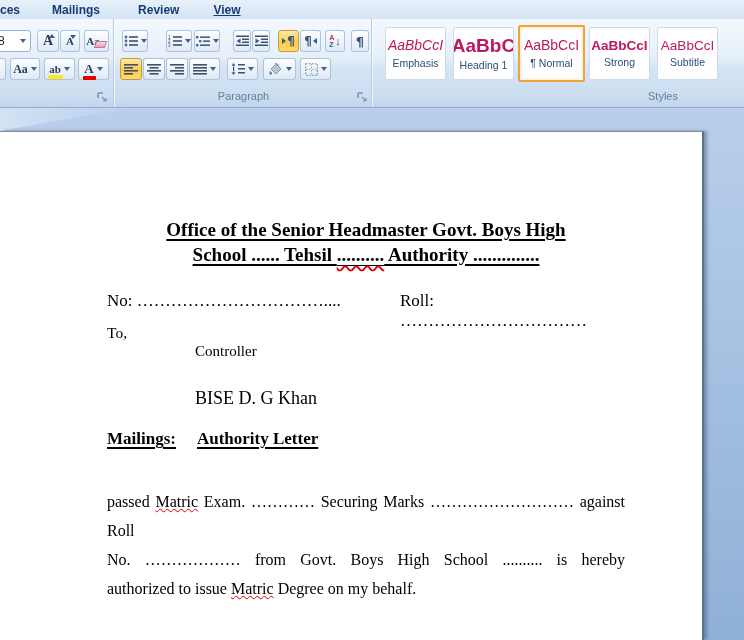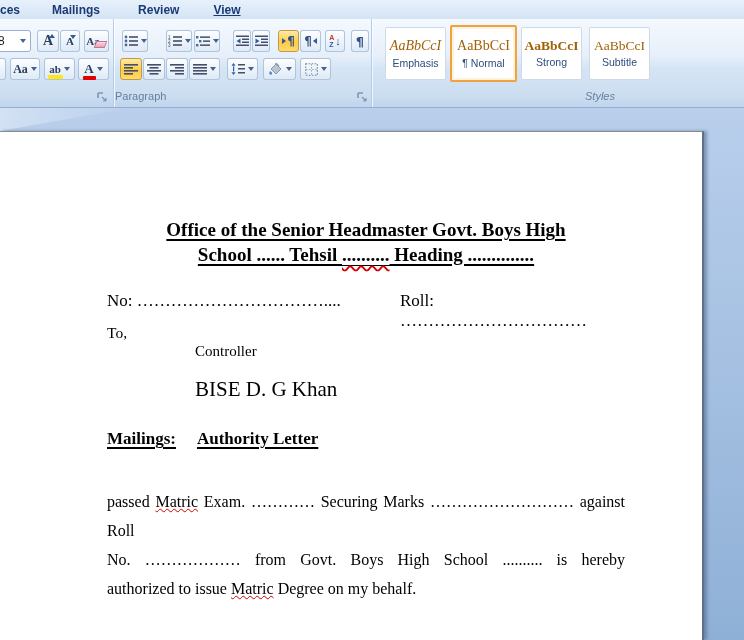--- a/index.html
+++ b/index.html
@@ -16,23 +16,23 @@
   .tab.view { margin-left:10px;text-decoration:underline; }
 
   
   .ribbon { position:absolute; left:0; top:19px; width:744px; height:89px;
     background:linear-gradient(#f4f9fe 0%,#e6effa 42%,#d6e5f5 55%,#cbddf0 88%,#c0d5ec 100%);
     border-bottom:1px solid #96aecf; }
   .group { position:absolute; top:0; height:88px; border-right:1px solid #b7cce6; box-shadow:1px 0 0 rgba(255,255,255,.7); }
   .group-font { left:0; width:114px; }
   .group-para { left:115px; width:257px; }
   .group-styles { left:373px; width:371px; border-right:none; box-shadow:none; }
-  .glabel { position:absolute; top:71px; height:15px; font-size:11px; color:#64819f; text-align:left; }
+  .glabel { position:absolute; top:71px; height:15px; font-size:11px; color:#64819f; text-align:center; }
   .glabel.para { left:0; width:257px; }
-  .glabel.styles { left:212px; width:140px;font-style:italic; }
+  .glabel.styles { left:220px; width:140px; }
 
   .rbtn { position:absolute; height:22px; border:1px solid rgba(162,187,216,.85); border-radius:3px;
     background:linear-gradient(#fdfeff,#eef4fb 48%,#dfeaf6); display:flex; align-items:center; justify-content:center; cursor:default; }
   .rbtn.on { background:linear-gradient(#ffe9a9,#fed359 45%,#fdca45 55%,#ffdb70); border-color:#c09b42; }
   .darr { width:0; height:0; border-left:3px solid transparent; border-right:3px solid transparent; border-top:4px solid #44618f; margin-left:3px; }
   .split { display:flex; align-items:center; }
 
   .sizebox { position:absolute; left:-6px; top:11px; width:37px; height:22px; background:#fff;
     border:1px solid #98b1d2; border-radius:0 3px 3px 0; display:flex; align-items:center; font-size:12px; color:#222; padding-left:3px; }
   .sizebox .darr { margin-left:auto; margin-right:4px; }
@@ -51,21 +51,21 @@
   .sorticon .a { color:#c03a2b; } .sorticon .z { color:#2b5aa0; }
   .sorticon .ar { font-size:11px; color:#33507e; margin-left:1px; }
   .pilcrow { font-size:12px; font-weight:bold; color:#33507e; font-family:"DejaVu Sans",sans-serif; }
   .tri-r { width:0;height:0;border-top:3px solid transparent;border-bottom:3px solid transparent;border-left:4px solid #2f5a9e; margin-right:1px; }
   .tri-l { width:0;height:0;border-top:3px solid transparent;border-bottom:3px solid transparent;border-right:4px solid #2f5a9e; margin-left:1px; }
 
   
   .cards { position:absolute; left:12px; top:8px; display:flex; gap:7px; }
   .card { width:61px; height:53px; background:#fff; border:1px solid #cfdae8; border-radius:2px;
     display:flex; flex-direction:column; align-items:center; justify-content:center; overflow:hidden; cursor:default; }
-  .card .sample { font-family:Liberation Serif, serif; color:#a16207; white-space:nowrap; line-height:1.1; }
+  .card .sample { font-family:Liberation Sans, sans-serif; color:#be185d; white-space:nowrap; line-height:1.1; }
   .card .clabel { font-size:10.5px; color:#2d4d7c; margin-top:3px; white-space:nowrap; }
   .card.sel { border:2px solid #f0a23c; box-shadow:inset 0 0 0 2px #fdf3dc; width:67px; height:57px; margin:-2px -3px; }
   .card.emphasis .sample { font-style:italic; font-size:14px; }
   .card.heading1 .sample { font-weight:bold; font-size:19px; }
   .card.normal .sample { font-size:14px; }
   .card.strong .sample { font-weight:bold; font-size:13.5px; }
   .card.subtitle .sample { font-size:13.5px; }
 
   
   .docarea { position:absolute; left:0; top:108px; width:744px; height:532px;
@@ -82,21 +82,21 @@
   .doc-title .u { text-decoration:underline; text-decoration-thickness:1.5px; text-underline-offset:3px; }
   .squiggle { text-decoration-line:underline; text-decoration-style:wavy; text-decoration-color:#d40000;
     text-decoration-thickness:1px; text-decoration-skip-ink:none; }
   .doc-title .squiggle { text-decoration-line:underline; text-decoration-style:wavy; text-decoration-color:#d40000;
      border-bottom:1.5px solid #000; text-underline-offset:4px; }
 
   .noDateRow { top:159px; height:20px; font-size:17px; }
   .noDateRow .dateLbl { position:absolute; left:293px; top:0; }
   .toLine { top:192px; font-size:15.5px; }
   .recip1 { top:211px; left:88px; font-size:15px; }
-  .recip2 { top:245px; left:88px; font-size:21px; }
+  .recip2 { top:256px; left:88px; font-size:18px; }
   .subjRow { top:297px; font-size:17px; font-weight:bold; }
   .subjRow .u { text-decoration:underline; text-decoration-thickness:1.5px; text-underline-offset:3px; }
   .subjRow .sv { margin-left:21px; }
   .bodyPara { top:355px; line-height:29px; font-size:16px; }
   .jline { text-align:justify; text-align-last:justify; }
   .lline { text-align:left; }
   .indent1 { padding-left:36px; }
 </style>
 </head>
 <body>
@@ -295,20 +295,24 @@
       </svg>
     </div>
   </div>
 
   <div class="group group-styles">
     <div class="cards">
       <div class="card emphasis">
         <span class="sample">AaBbCcI</span>
         <span class="clabel">Emphasis</span>
       </div>
+      <div class="card heading1">
+        <span class="sample">AaBbC</span>
+        <span class="clabel">Heading 1</span>
+      </div>
       <div class="card normal sel">
         <span class="sample">AaBbCcI</span>
         <span class="clabel">¶ Normal</span>
       </div>
       <div class="card strong">
         <span class="sample">AaBbCcI</span>
         <span class="clabel">Strong</span>
       </div>
       <div class="card subtitle">
         <span class="sample">AaBbCcI</span>
@@ -319,21 +323,21 @@
   </div>
 </div>
 
 <div class="docarea">
   <div class="wedge"></div>
   <div class="page">
     <div class="content">
 
       <div class="abs doc-title">
         <div><span class="u">Office of the Senior Headmaster Govt. Boys High</span></div>
-        <div><span class="u">School ...... Tehsil </span><span class="u squiggle">..........</span><span class="u"> Heading ..............</span></div>
+        <div><span class="u">School ...... Tehsil </span><span class="u squiggle">..........</span><span class="u"> Authority ..............</span></div>
       </div>
 
       <div class="abs noDateRow">
         <span>No: ……………………………....</span>
         <span class="dateLbl">Roll: ……………………………</span>
       </div>
 
       <div class="abs toLine">To,</div>
       <div class="abs recip1">Controller</div>
       <div class="abs recip2">BISE D. G Khan</div>

